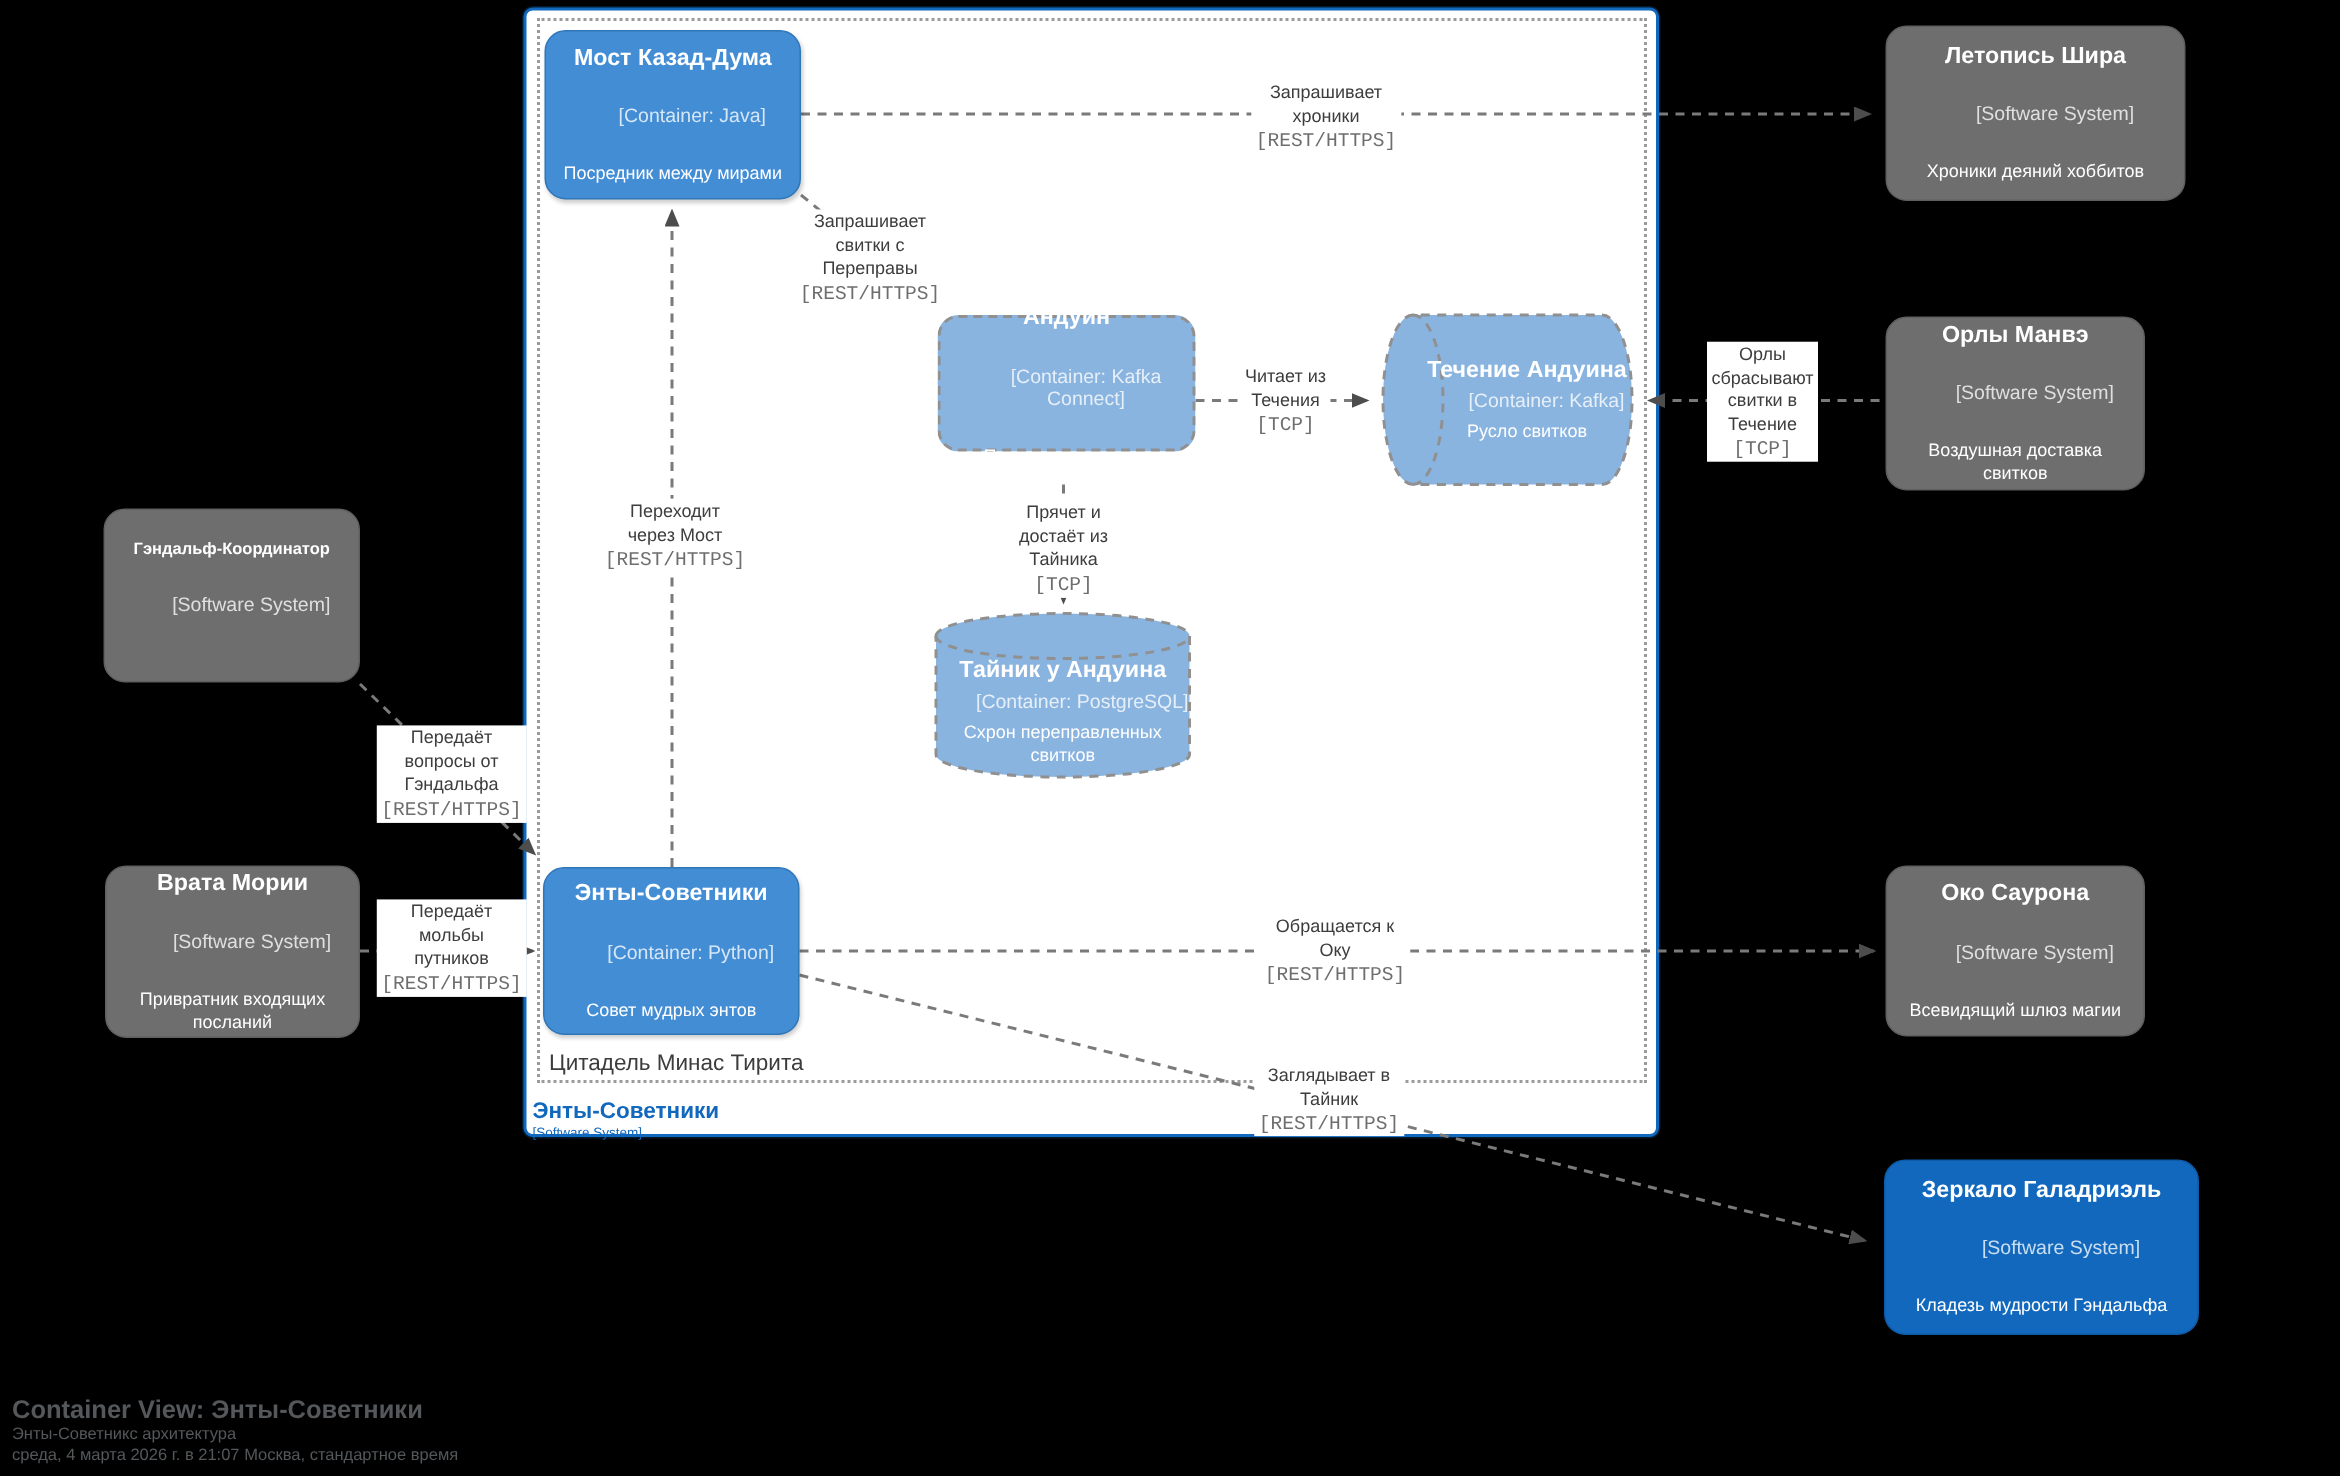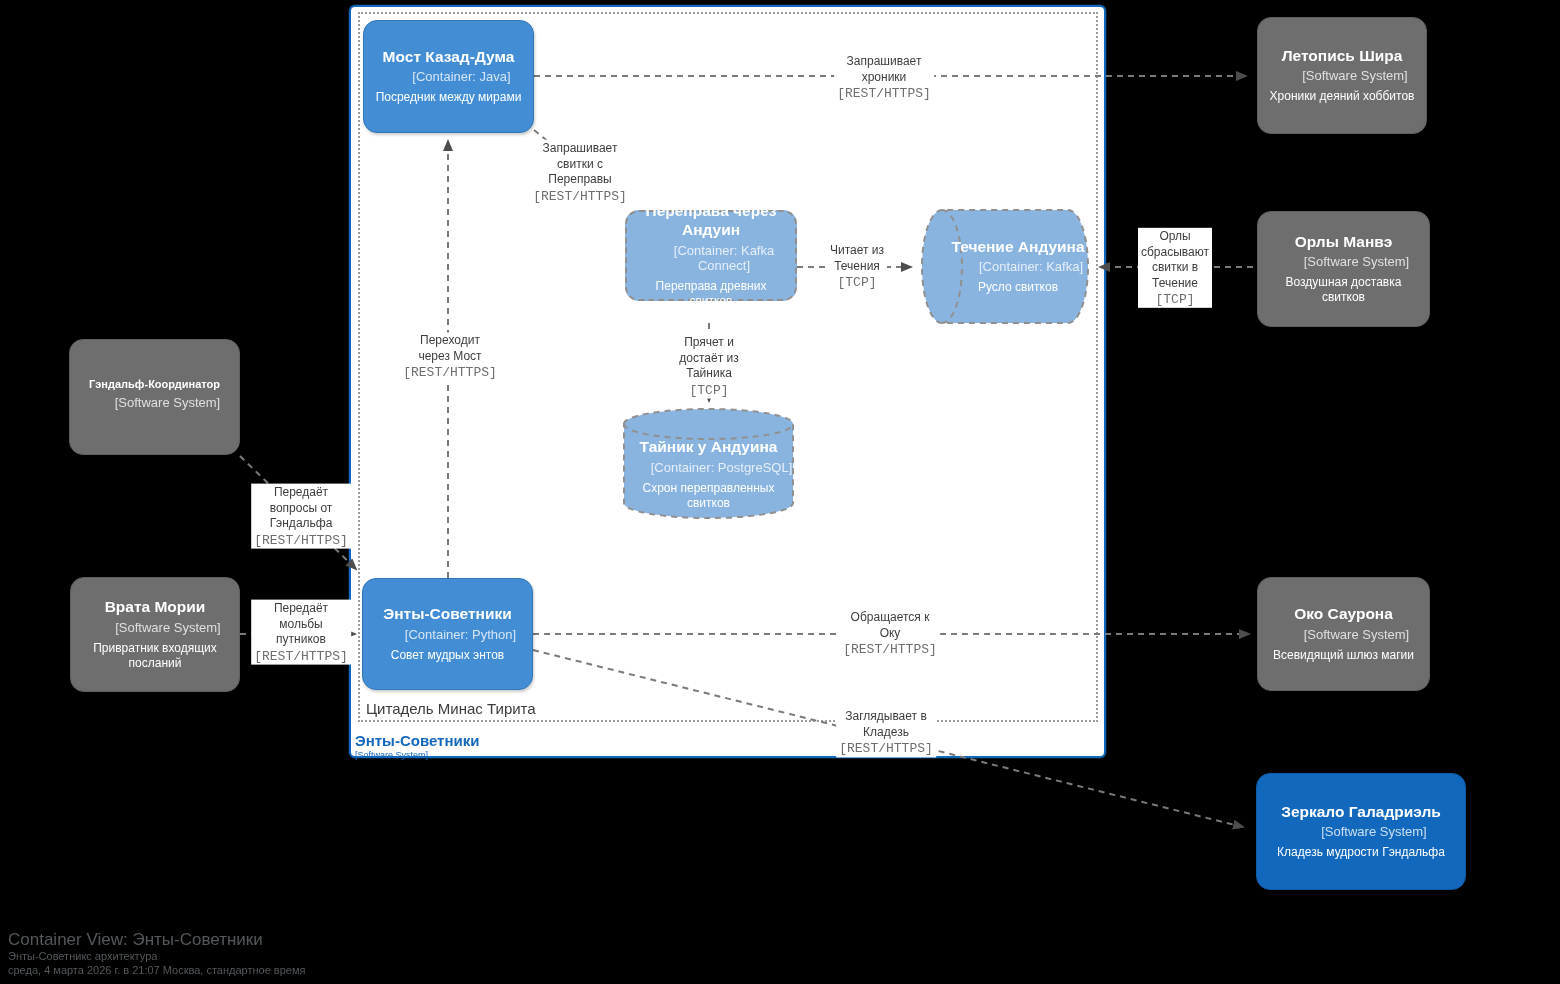--- a/index.html
+++ b/index.html
@@ -30,41 +30,41 @@
   .elabel{
     position:absolute;z-index:3;transform:translate(-50%,-50%);
     background:#ffffff;text-align:center;padding:1px 3px;
   }
   .etext{font-size:12px;color:#3d3d3d;line-height:1.3;white-space:pre-line;}
   .eproto{font-size:13px;color:#6e6e6e;margin-top:1px;font-family:Liberation Mono, monospace;}
   
   .node{
     position:absolute;z-index:4;box-sizing:border-box;
     display:flex;flex-direction:column;align-items:center;justify-content:center;
-    text-align:center;color:#fff;border-radius:14px;padding:6px 10px;
+    text-align:center;color:#fff;border-radius:14px;padding:6px 10px;gap:18px;
   }
   .n-title{font-weight:bold;font-size:15.5px;line-height:1.2;}
   .n-title.nowrap{white-space:nowrap;font-size:11px;}
   .n-meta{font-size:13px;color:rgba(255,255,255,.78);margin:3px 0 6px;padding-left:26px;}
   .n-desc{font-size:12px;line-height:1.25;}
   .blue{background:#438dd5;border:1px solid #3077b8;box-shadow:1px 2px 3px rgba(0,0,0,.2);}
   .gray{background:#6e6e6e;border:1px solid #5f5f5f;}
   .deepblue{background:#1168bd;border:1px solid #0d5aa6;}
   .lightdash{background:#8ab4e0;border:2px dashed #909090;}
   .shape{background:none;border:none;border-radius:0;padding:0;}
   .shape svg{position:absolute;inset:0;}
   .shape .ntext{
     position:relative;z-index:1;width:100%;height:100%;box-sizing:border-box;
     display:flex;flex-direction:column;align-items:center;justify-content:center;
     text-align:center;
   }
   .shape-stroke{fill:#8ab4e0;stroke:#909090;stroke-width:2;stroke-dasharray:6 5;}
   .shape-rim{fill:none;stroke:#909090;stroke-width:2;stroke-dasharray:6 5;}
   
-  .f-title{position:absolute;left:8px;top:930px;font-size:17px;color:#54585b;z-index:2;}
+  .f-title{position:absolute;left:8px;top:930px;font-size:17px;color:#54585b;z-index:2;font-weight:bold;}
   .f-desc{position:absolute;left:8px;top:950px;font-size:11px;color:#54585b;z-index:2;}
   .f-date{position:absolute;left:8px;top:964px;font-size:11px;color:#54585b;z-index:2;}
 </style>
 </head>
 <body>
 
 <div class="outer-boundary"></div>
 <div class="inner-boundary"></div>
 <div class="inner-label">Цитадель Минас Тирита</div>
 <div class="outer-label">Энты-Советники</div>
@@ -134,31 +134,31 @@
 путников</div>
   <div class="eproto">[REST/HTTPS]</div>
 </div>
 <div class="elabel" style="left:890px;top:634px">
   <div class="etext">Обращается к
 Оку</div>
   <div class="eproto">[REST/HTTPS]</div>
 </div>
 <div class="elabel" style="left:886px;top:733px">
   <div class="etext">Заглядывает в
-Кладезь</div>
+Тайник</div>
   <div class="eproto">[REST/HTTPS]</div>
 </div>
 
 <div class="node blue" style="left:363px;top:20px;width:171px;height:113px">
   <div class="n-title">Мост Казад-Дума</div>
   <div class="n-meta">[Container: Java]</div>
   <div class="n-desc">Посредник между мирами</div>
 </div>
 
-<div class="node gray" style="left:1257px;top:17px;width:170px;height:117px">
+<div class="node gray" style="left:1257px;top:17px;width:200px;height:117px">
   <div class="n-title">Летопись Шира</div>
   <div class="n-meta">[Software System]</div>
   <div class="n-desc">Хроники деяний хоббитов</div>
 </div>
 
 <div class="node lightdash" style="left:625px;top:210px;width:172px;height:91px">
   <div class="n-title">Переправа через Андуин</div>
   <div class="n-meta">[Container: Kafka Connect]</div>
   <div class="n-desc">Переправа древних свитков</div>
 </div>

